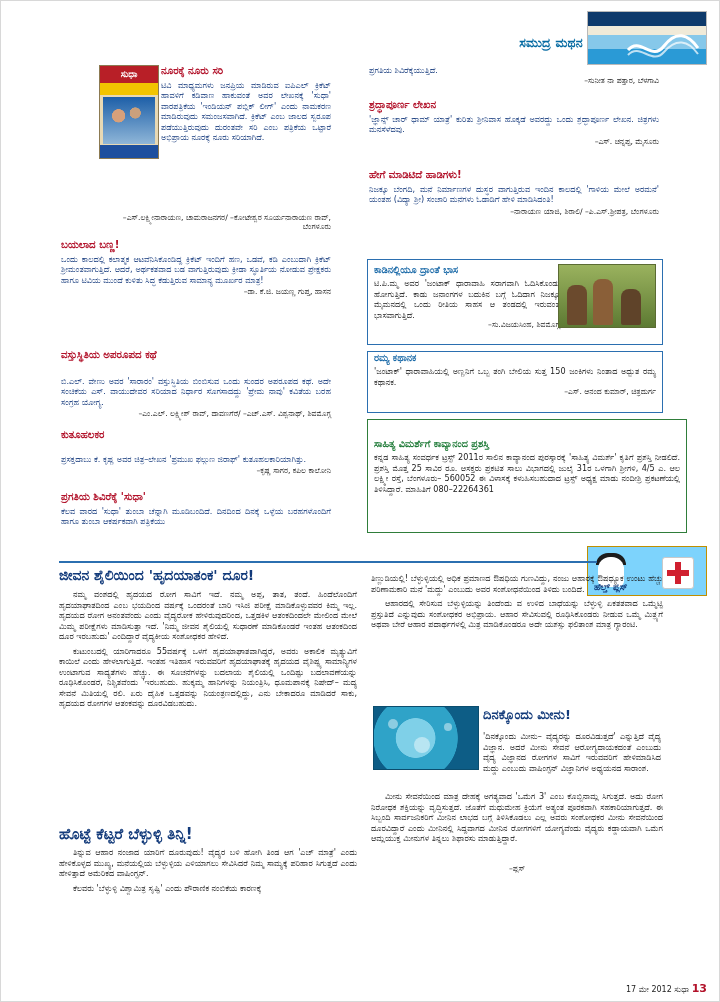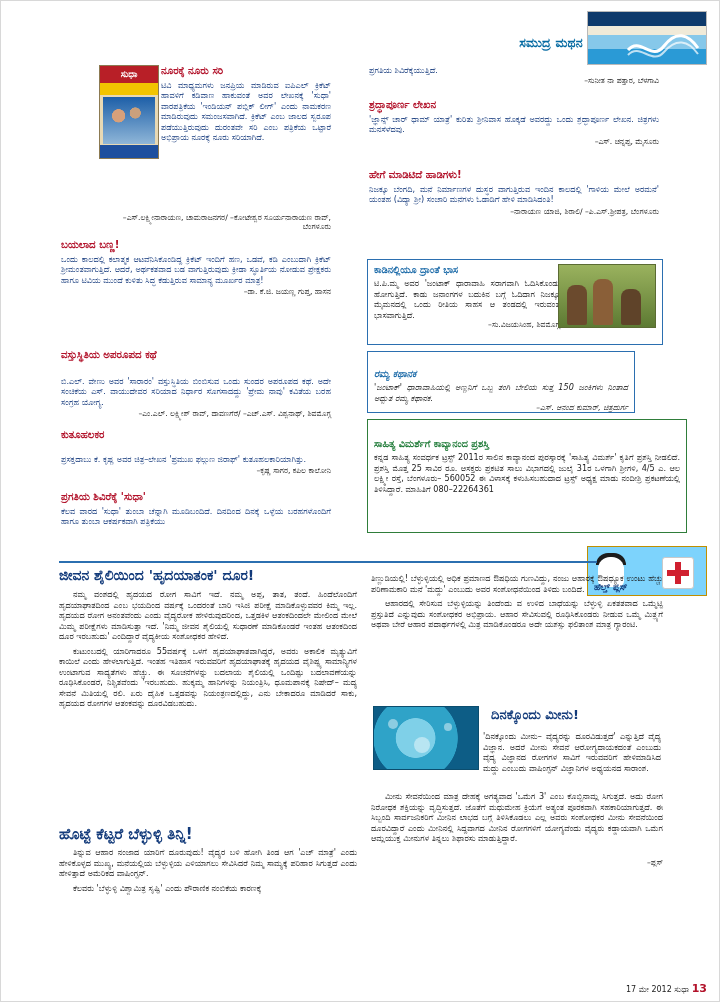--- a/index.html
+++ b/index.html
@@ -173,21 +173,21 @@
     <div class="ph-tribal">
       <div class="f1"></div>
         <div class="f2"></div>
         <div class="f3"></div>
     </div>
     <div class="box-ttl">ಕಾಡಿನಲ್ಲಿಯೂ ದ್ರಾಂತೆ ಭಾಸ</div>
     <div class="kn body-dark" style="width:186px;">ಟಿ.ಪಿ.ಮ್ಮ ಅವರ 'ಜಂಟಾಕ್ ಧಾರಾವಾಹಿ ಸರಾಗವಾಗಿ ಓದಿಸಿಕೊಂಡು ಹೋಗುತ್ತಿದೆ. ಕಾಡು ಜನಾಂಗಗಳ ಬದುಕಿನ ಬಗ್ಗೆ ಓದಿದಾಗ ನಿಜಕ್ಕೂ ಮೈಮನದಲ್ಲಿ ಒಂದು ರೀತಿಯ ಸಾಹಸ ಆ ತಂಡದಲ್ಲಿ ಇರುವಂತೆ ಭಾಸವಾಗುತ್ತಿದೆ.</div>
     <div class="sig" style="width:186px;">–ಸು.ವಿಜಯಸಿಂಹ, ಶಿವಮೊಗ್ಗ</div>
   </div>
 
-  <div class="box" style="left:366px;top:350px;width:268px;height:62px;padding:16px 6px;font-style:italic;">
+  <div class="box" style="left:366px;top:350px;width:296px;height:62px;padding:0 6px;">
     <div class="box-ttl">ರಮ್ಯ ಕಥಾನಕ</div>
     <div class="kn body-dark">'ಜಂಟಾಕ್' ಧಾರಾವಾಹಿಯಲ್ಲಿ ಅಣ್ಣನಿಗೆ ಒಬ್ಬ ತಂಗಿ ಬೇಲಿಯ ಸುತ್ತ 150 ಜಂಕಿಗಳು ನಿಂತಾದ ಅದ್ಬುತ ರಮ್ಯ ಕಥಾನಕ.</div>
     <div class="sig">–ಎಸ್. ಆನಂದ ಕುಮಾರ್, ಚಿತ್ರದುರ್ಗ</div>
   </div>
 
   <div class="box box-grn" style="left:366px;top:418px;width:320px;height:114px;padding:18px 6px;">
     <div class="box-ttl g">ಸಾಹಿತ್ಯ ವಿಮರ್ಶೆಗೆ ಕಾವ್ಯಾನಂದ ಪ್ರಶಸ್ತಿ</div>
     <div class="kn body-dark">ಕನ್ನಡ ಸಾಹಿತ್ಯ ಸಂವರ್ಧಕ ಟ್ರಸ್ಟ್ 2011ರ ಸಾಲಿನ ಕಾವ್ಯಾನಂದ ಪುರಸ್ಕಾರಕ್ಕೆ 'ಸಾಹಿತ್ಯ ವಿಮರ್ಶೆ' ಕೃತಿಗೆ ಪ್ರಶಸ್ತಿ ನೀಡಲಿದೆ. ಪ್ರಶಸ್ತಿ ಮೊತ್ತ 25 ಸಾವಿರ ರೂ. ಆಸಕ್ತರು ಪ್ರಕಟಿತ ಸಾಲು ವಿಭಾಗದಲ್ಲಿ ಜುಲೈ 31ರ ಒಳಗಾಗಿ ಶ್ರೀಗಳಿ, 4/5 ಎ. ಆಲ ಲಕ್ಷ್ಮೀ ರಸ್ತೆ, ಬೆಂಗಳೂರು– 560052 ಈ ವಿಳಾಸಕ್ಕೆ ಕಳುಹಿಸಬಹುದಾದ ಟ್ರಸ್ಟ್ ಅಧ್ಯಕ್ಷ ಮಾಡು ನಂದೀಶ್ರಿ ಪ್ರಕಟಣೆಯಲ್ಲಿ ತಿಳಿಸಿದ್ದಾರೆ. ಮಾಹಿತಿಗೆ 080–22264361</div>
   </div>
 
@@ -219,28 +219,28 @@
     <div class="kn body-dark" style="text-indent:14px;">ತಿನ್ನುವ ಆಹಾರ ನಂಜಾದ ಯಾರಿಗೆ ದೂರುವುದು! ವೈದ್ಯರ ಬಳಿ ಹೋಗಿ ತಿಂಡ ಆಗ 'ಎಚ್ ಮಾತ್ರೆ' ಎಂದು ಹೇಳಿಕೊಳ್ಳದ ಮುಖ್ಯ, ಮನೆಯಲ್ಲಿಯ ಬೆಳ್ಳುಳ್ಳಿಯ ಎಳಿಯಾಗಲು ಸೇವಿಸಿದರೆ ನಿಮ್ಮ ಸಾಮ್ಯಕ್ಕೆ ಪರಿಹಾರ ಸಿಗುತ್ತದೆ ಎಂದು ಹೇಳಿತ್ತಾದೆ ಅಮೆರಿಕದ ವಾಷಿಂಗ್ಟನ್.</div>
     <div class="kn body-dark" style="text-indent:14px;margin-top:4px;">ಕೆಲವರು 'ಬೆಳ್ಳುಳ್ಳಿ ವಿಶ್ವಾಮಿತ್ರ ಸೃಷ್ಟಿ' ಎಂದು ಪೌರಾಣಿಕ ನಂಬಿಕೆಯ ಕಾರಣಕ್ಕೆ</div>
   </div>
 
   <div class="fish">
     <div class="b" style="left:14px;top:12px;width:10px;height:10px;"></div>
     <div class="b" style="left:40px;top:30px;width:16px;height:16px;"></div>
     <div class="b" style="left:70px;top:16px;width:8px;height:8px;"></div>
   </div>
   <div class="blk" style="left:482px;top:706px;width:178px;">
-    <div class="hd-blue" style="font-size:13px;margin-left:8px;">ದಿನಕ್ಕೊಂದು ಮೀನು!</div>
+    <div class="hd-blue" style="font-size:13px;">ದಿನಕ್ಕೊಂದು ಮೀನು!</div>
   </div>
   <div class="blk" style="left:482px;top:730px;width:178px;">
     <div class="kn body-dark">'ದಿನಕ್ಕೊಂದು ಮೀನು– ವೈದ್ಯರನ್ನು ದೂರವಿಡುತ್ತದೆ' ಎನ್ನುತ್ತಿದೆ ವೈದ್ಯ ವಿಜ್ಞಾನ. ಅದರೆ ಮೀನು ಸೇವನೆ ಆರೋಗ್ಯದಾಯಕದಂತೆ ಎಂಬುದು ವೈದ್ಯ ವಿಜ್ಞಾನದ ರೋಗಗಳ ಸಾವಿಗೆ ಇರುವವರಿಗೆ ಹೇಳಿಮಾಡಿಸಿದ ಮದ್ದು ಎಂಬುದು ವಾಷಿಂಗ್ಟನ್ ವಿಜ್ಞಾನಿಗಳ ಅಧ್ಯಯನದ ಸಾರಾಂಶ.</div>
   </div>
   <div class="blk" style="left:370px;top:790px;width:292px;">
     <div class="kn body-dark" style="text-indent:14px;">ಮೀನು ಸೇವನೆಯಿಂದ ಮಾತ್ರ ದೇಹಕ್ಕೆ ಅಗತ್ಯವಾದ 'ಒಮೆಗ 3' ಎಂಬ ಕೊಬ್ಬಿನಾಮ್ಲ ಸಿಗುತ್ತದೆ. ಅದು ರೋಗ ನಿರೋಧಕ ಶಕ್ತಿಯನ್ನು ವೃದ್ಧಿಸುತ್ತದೆ. ಜೊತೆಗೆ ಮಧುಮೇಹ ಕ್ರಿಯೆಗೆ ಅತ್ಯಂತ ಪೂರಕವಾಗಿ ಸಹಕಾರಿಯಾಗುತ್ತದೆ. ಈ ಸಿಬ್ಬಂದಿ ಸಾರ್ವಜನಿಕರಿಗೆ ಮೀನಿನ ಲಾಭದ ಬಗ್ಗೆ ತಿಳಿಸಿಕೊಡಲು ಎಲ್ಲ ಅವರು ಸಂಶೋಧಕರ ಮೀನು ಸೇವನೆಯಿಂದ ದೂರವಿದ್ದಾರೆ ಎಂದು ಮೀನಿನಲ್ಲಿ ಸಿದ್ದವಾಗದ ಮೀನಿನ ರೋಗಗಳಿಗೆ ಯೋಗ್ಯವೆಂದು ವೈದ್ಯರು ಕಡ್ಡಾಯವಾಗಿ ಒಮೆಗ ಆಮ್ಲಯುಕ್ತ ಮೀನುಗಳ ತಿನ್ನಲು ಶಿಫಾರಸು ಮಾಡುತ್ತಿದ್ದಾರೆ.</div>
-    <div class="sig" style="margin-top:14px;">–ಪ್ಲಸ್</div>
+    <div class="sig" style="margin-top:20px;text-align:center;">–ಪ್ಲಸ್</div>
   </div>
 
   <div class="footer">
     <span>17 ಮೇ 2012</span>
     <span>ಸುಧಾ</span>
     <span class="pg">13</span>
   </div>
 
 </div>
 

